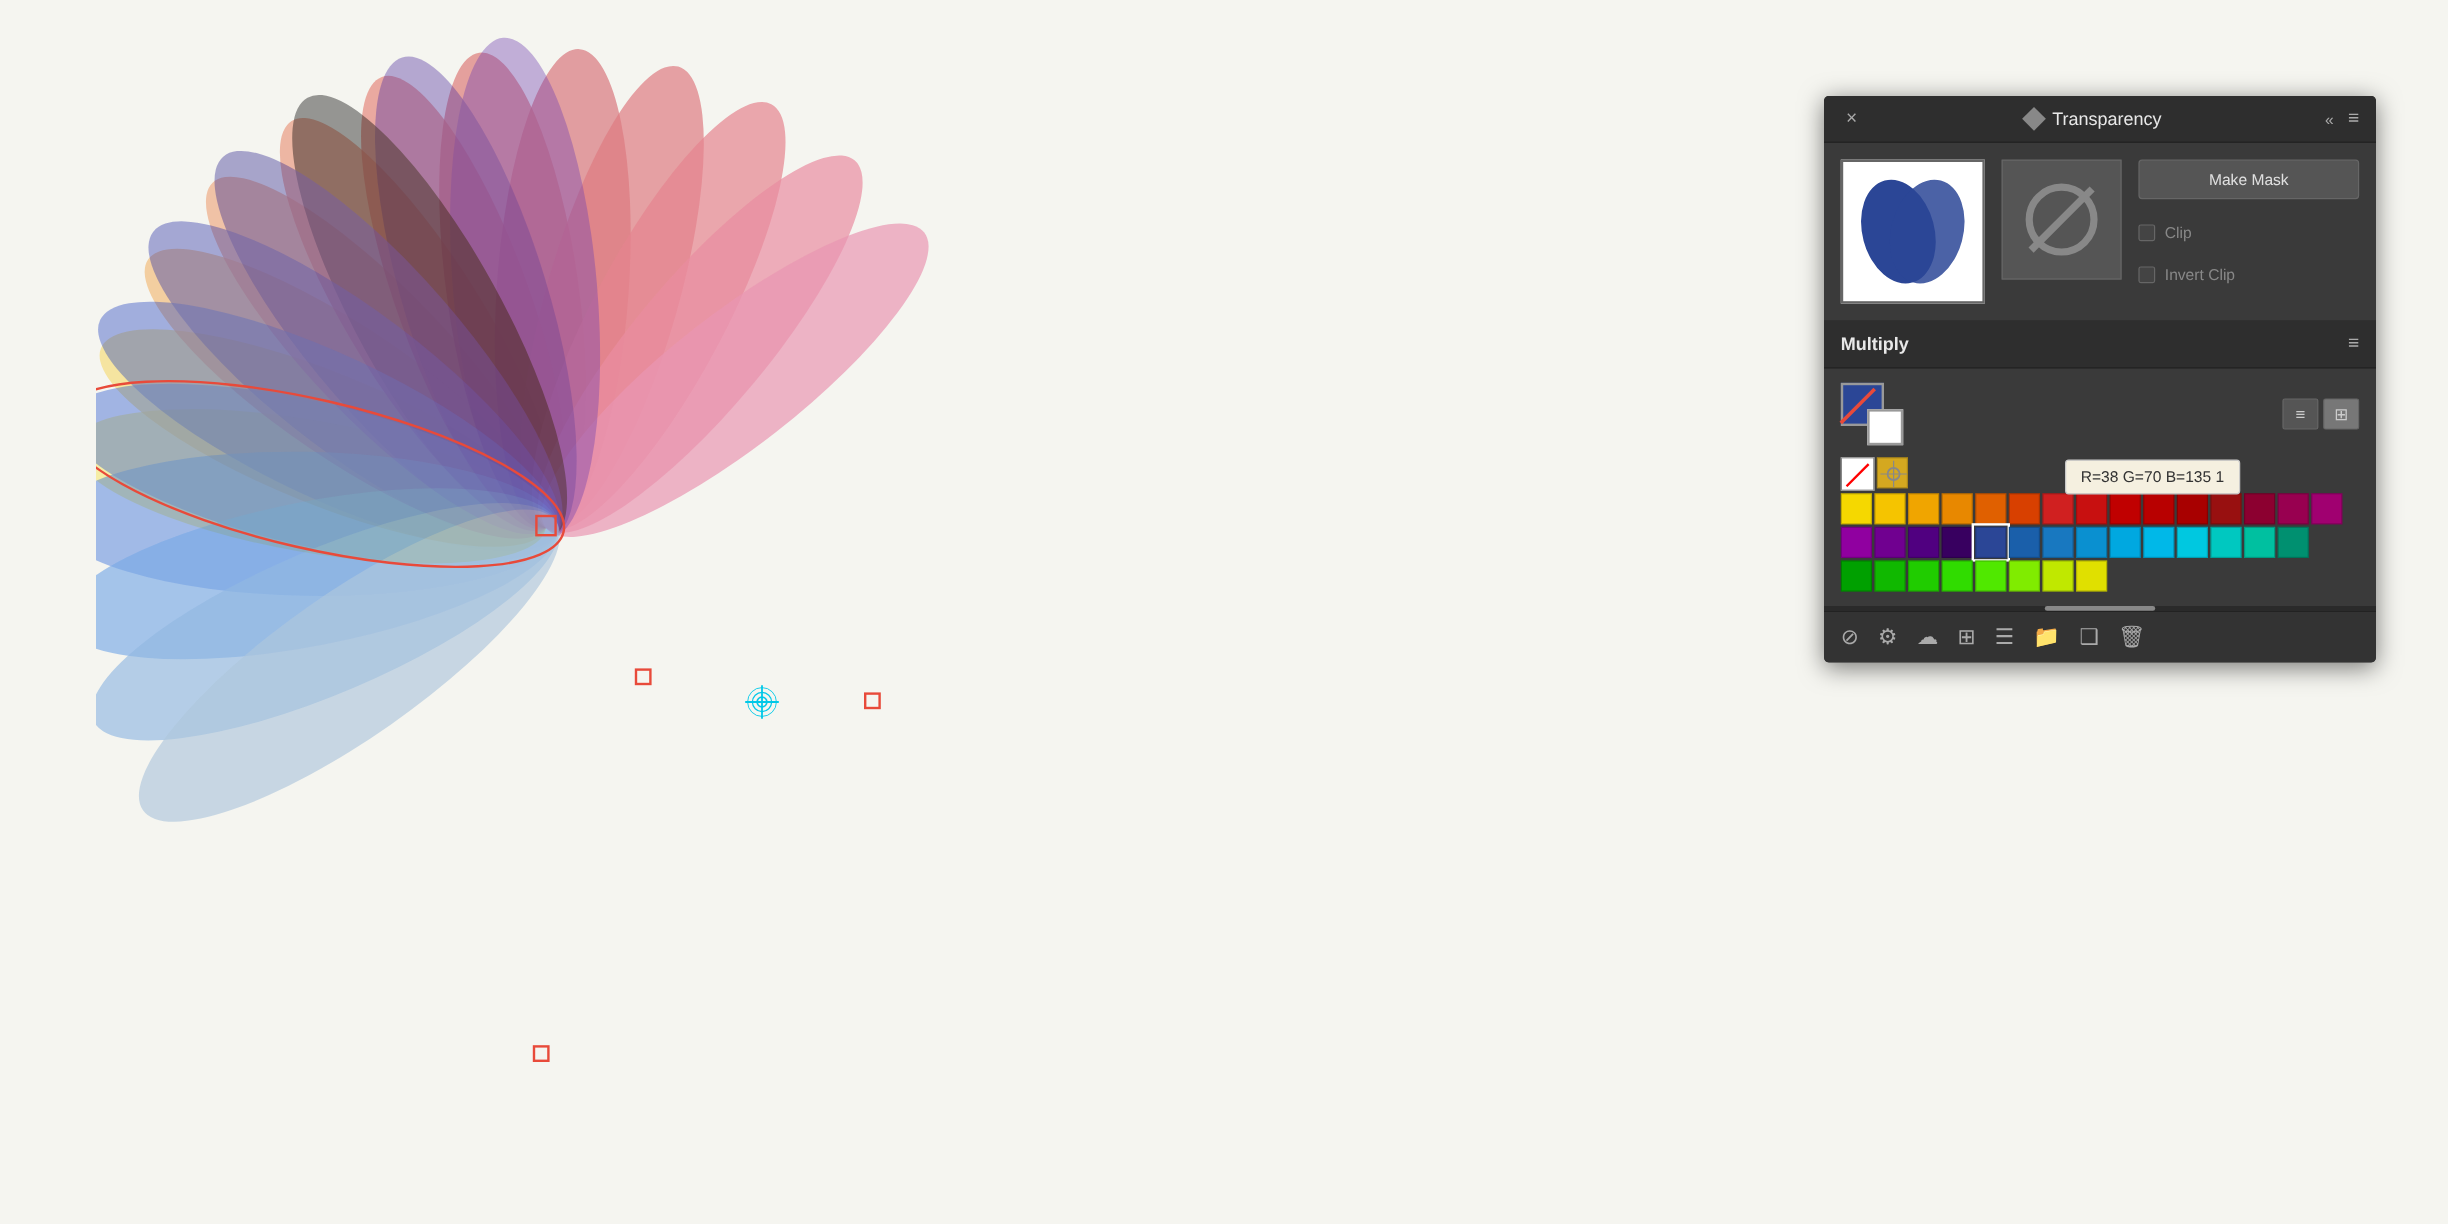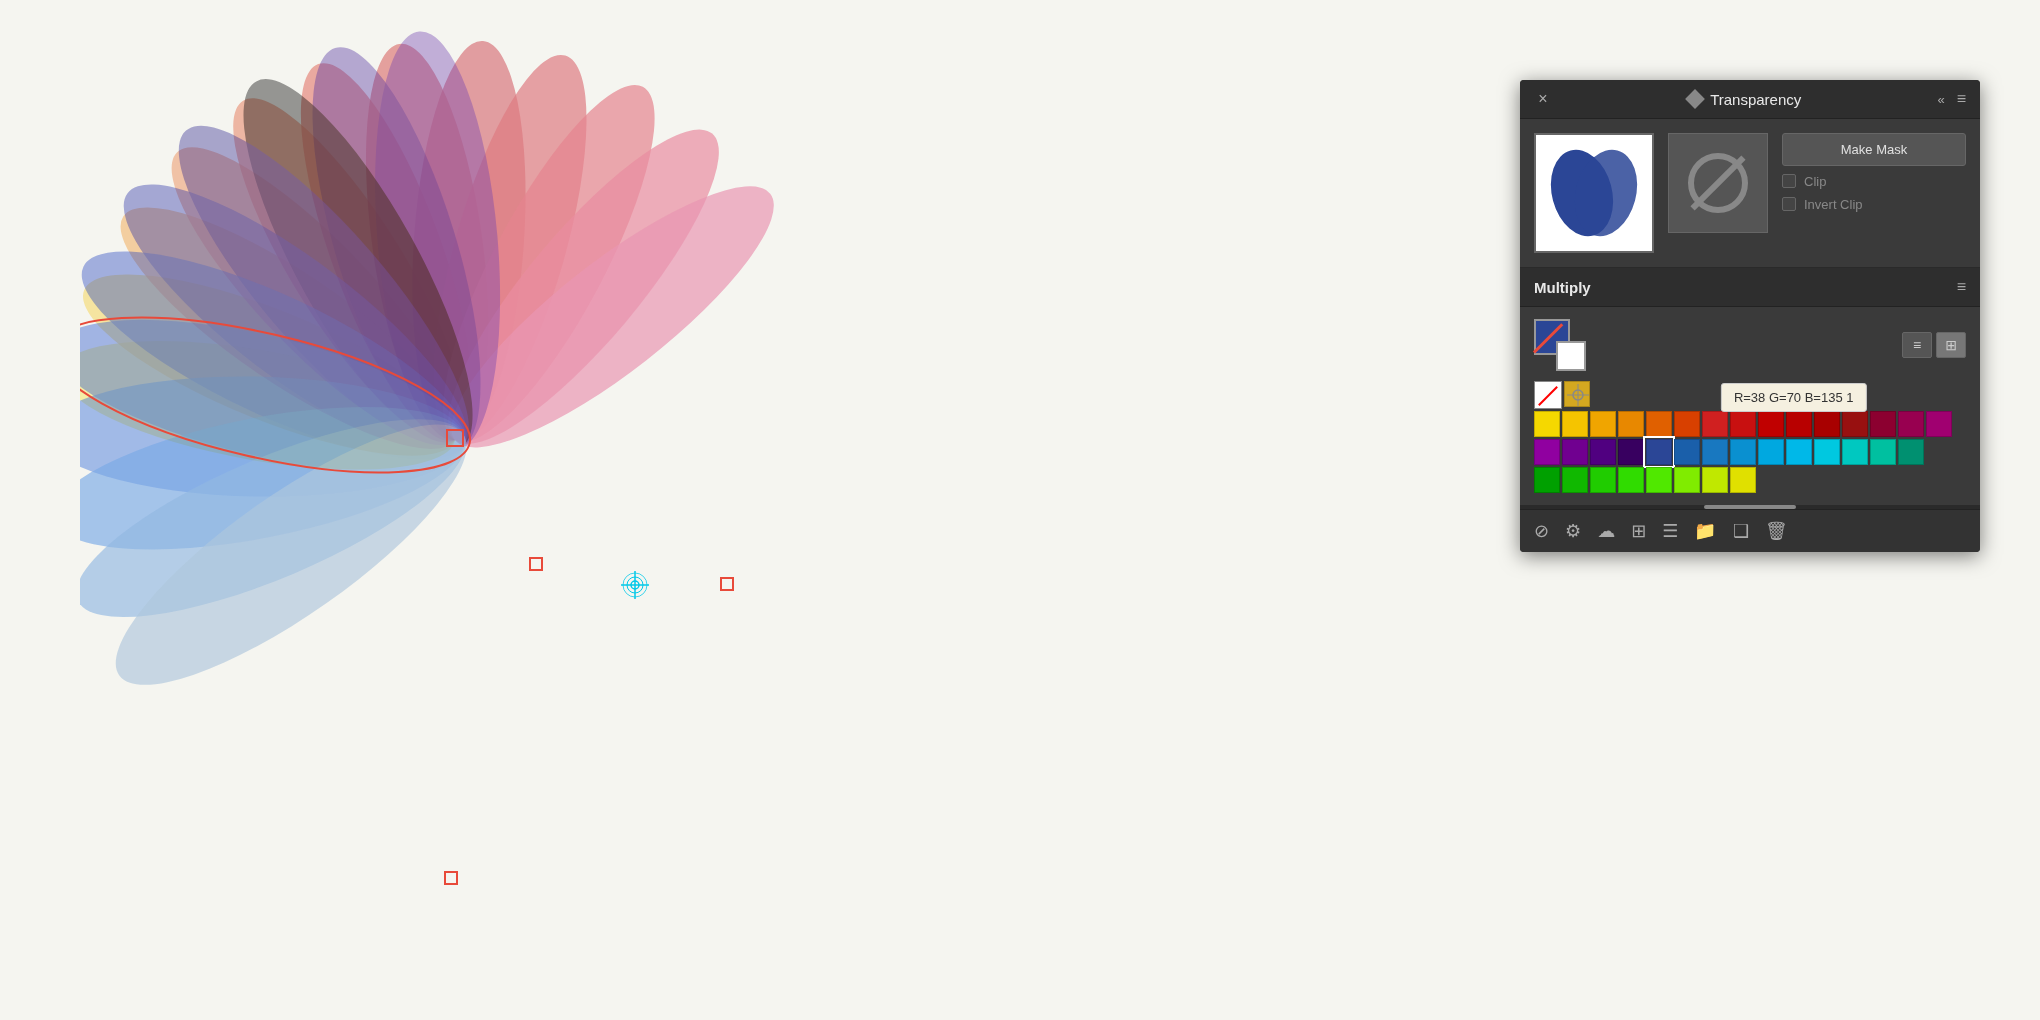--- a/index.html
+++ b/index.html
@@ -203,38 +203,38 @@
       position: absolute;
       width: 72px;
       height: 6px;
       background: #888;
       transform: rotate(-45deg);
     }
 
     .mask-options {
       display: flex;
       flex-direction: column;
-      gap: 8px;
+      gap: 20px;
       flex: 1;
     }
 
     .make-mask-btn {
       background: #555;
       border: 1px solid #666;
       color: #e0e0e0;
       padding: 8px 16px;
       border-radius: 3px;
       font-size: 13px;
       cursor: pointer;
       text-align: center;
     }
 
     .checkbox-row {
       display: flex;
-      align-items: flex-start;
+      align-items: center;
       gap: 8px;
       color: #888;
       font-size: 13px;
     }
 
     .checkbox {
       width: 14px;
       height: 14px;
       border: 1px solid #666;
       background: #444;

